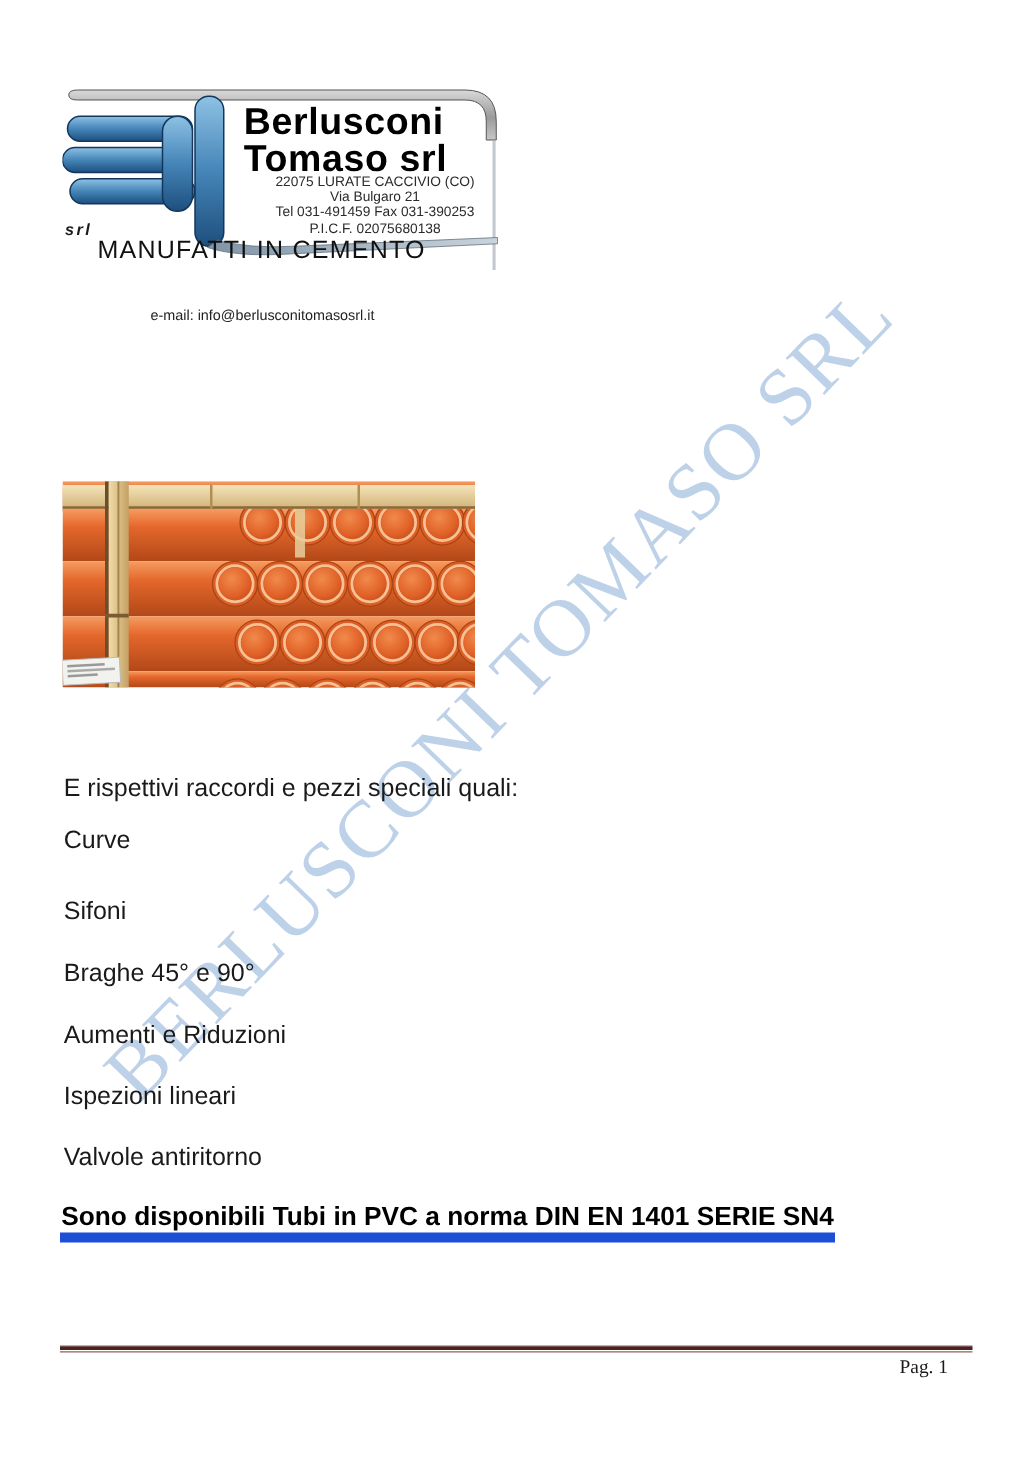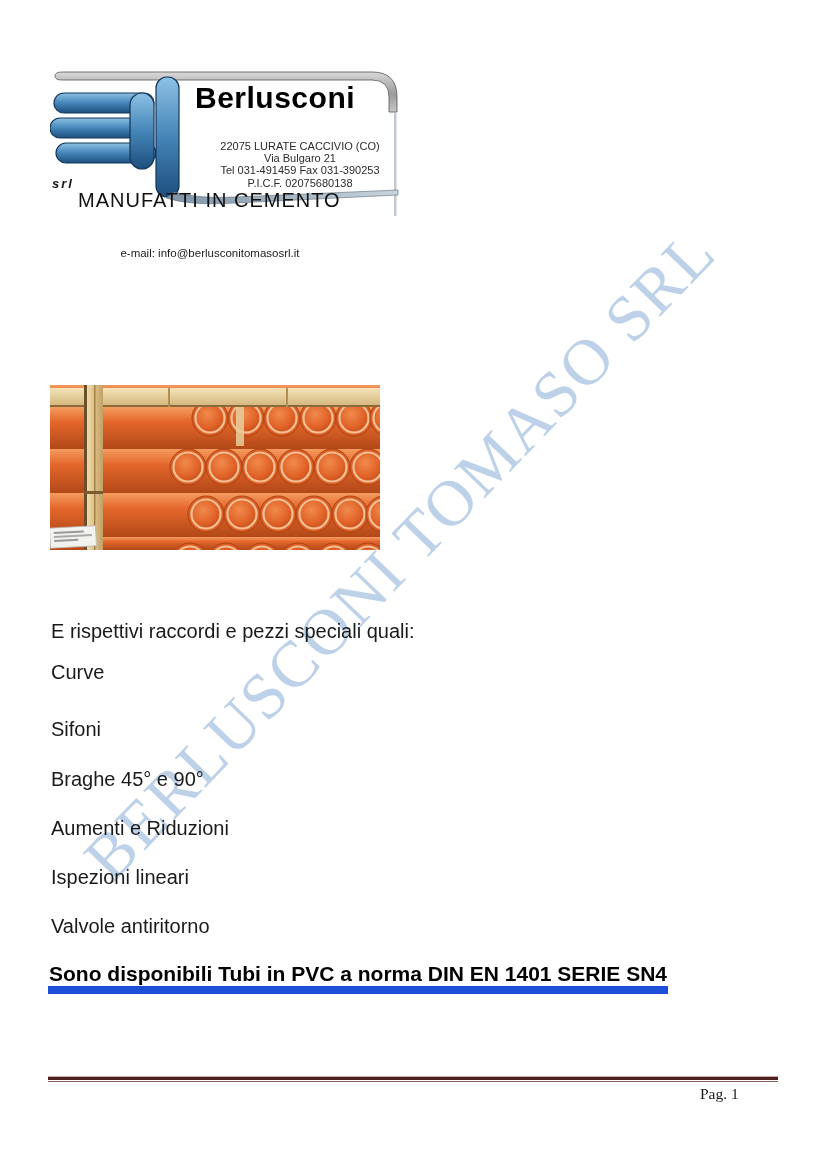--- a/index.html
+++ b/index.html
@@ -77,21 +77,21 @@
   
   .rule-a { position: absolute; left: 48px; top: 1076px; width: 730px; height: 1px; background: #c9abab; }
   .rule-b { position: absolute; left: 48px; top: 1077px; width: 730px; height: 3px; background: #4e2121; }
   .rule-c { position: absolute; left: 48px; top: 1081px; width: 730px; height: 1px; background: #8e6060; }
   .footer-left {
     position: absolute; left: 48px; top: 1085px;
     font-family: "Liberation Serif", serif; font-size: 15.5px; color: #1a1a1a;
     white-space: nowrap;
   }
   .footer-right {
-    position: absolute; left: 700px; top: 1085px; width: 78px; text-align: left;
+    position: absolute; left: 700px; top: 1085px; width: 78px; text-align: center;
     font-family: "Liberation Serif", serif; font-size: 15.5px; color: #1a1a1a;
   }
 </style>
 </head>
 <body>
 
 <div class="page">
 
   <div class="watermark">BERLUSCONI TOMASO SRL</div>
 
@@ -123,20 +123,21 @@
         <rect x="0" y="52" width="102" height="20" rx="10" fill="url(#blueG)" stroke="#13365a" stroke-width="1.2"></rect>
         <rect x="6" y="77" width="100" height="20" rx="10" fill="url(#blueG)" stroke="#13365a" stroke-width="1.2"></rect>
         <rect x="80" y="27" width="24" height="76" rx="12" fill="url(#blueG)" stroke="#13365a" stroke-width="1.2"></rect>
 
         <rect x="106" y="11" width="23" height="120" rx="11" fill="url(#blueG)" stroke="#13365a" stroke-width="1.2"></rect>
 
         <path d="M116,132 Q140,140 185,137 L348,129 L348,124 L185,131 Q148,133 124,126 Z" fill="url(#steelG)" stroke="#5c6b78" stroke-width="0.6"></path>
       </svg>
       <span class="logo-srl">srl</span>
       <div class="logo-name1">Berlusconi</div>
+      <div class="logo-name2">Tomaso srl</div>
       <div class="logo-address">
         <div>22075 LURATE CACCIVIO (CO)</div>
         <div>Via Bulgaro 21</div>
         <div>Tel 031-491459  Fax 031-390253</div>
         <div>P.I.C.F. 02075680138</div>
       </div>
       <div class="logo-tagline">MANUFATTI IN CEMENTO</div>
       <div class="logo-email">e-mail: info@berlusconitomasosrl.it</div>
     </div>
 

